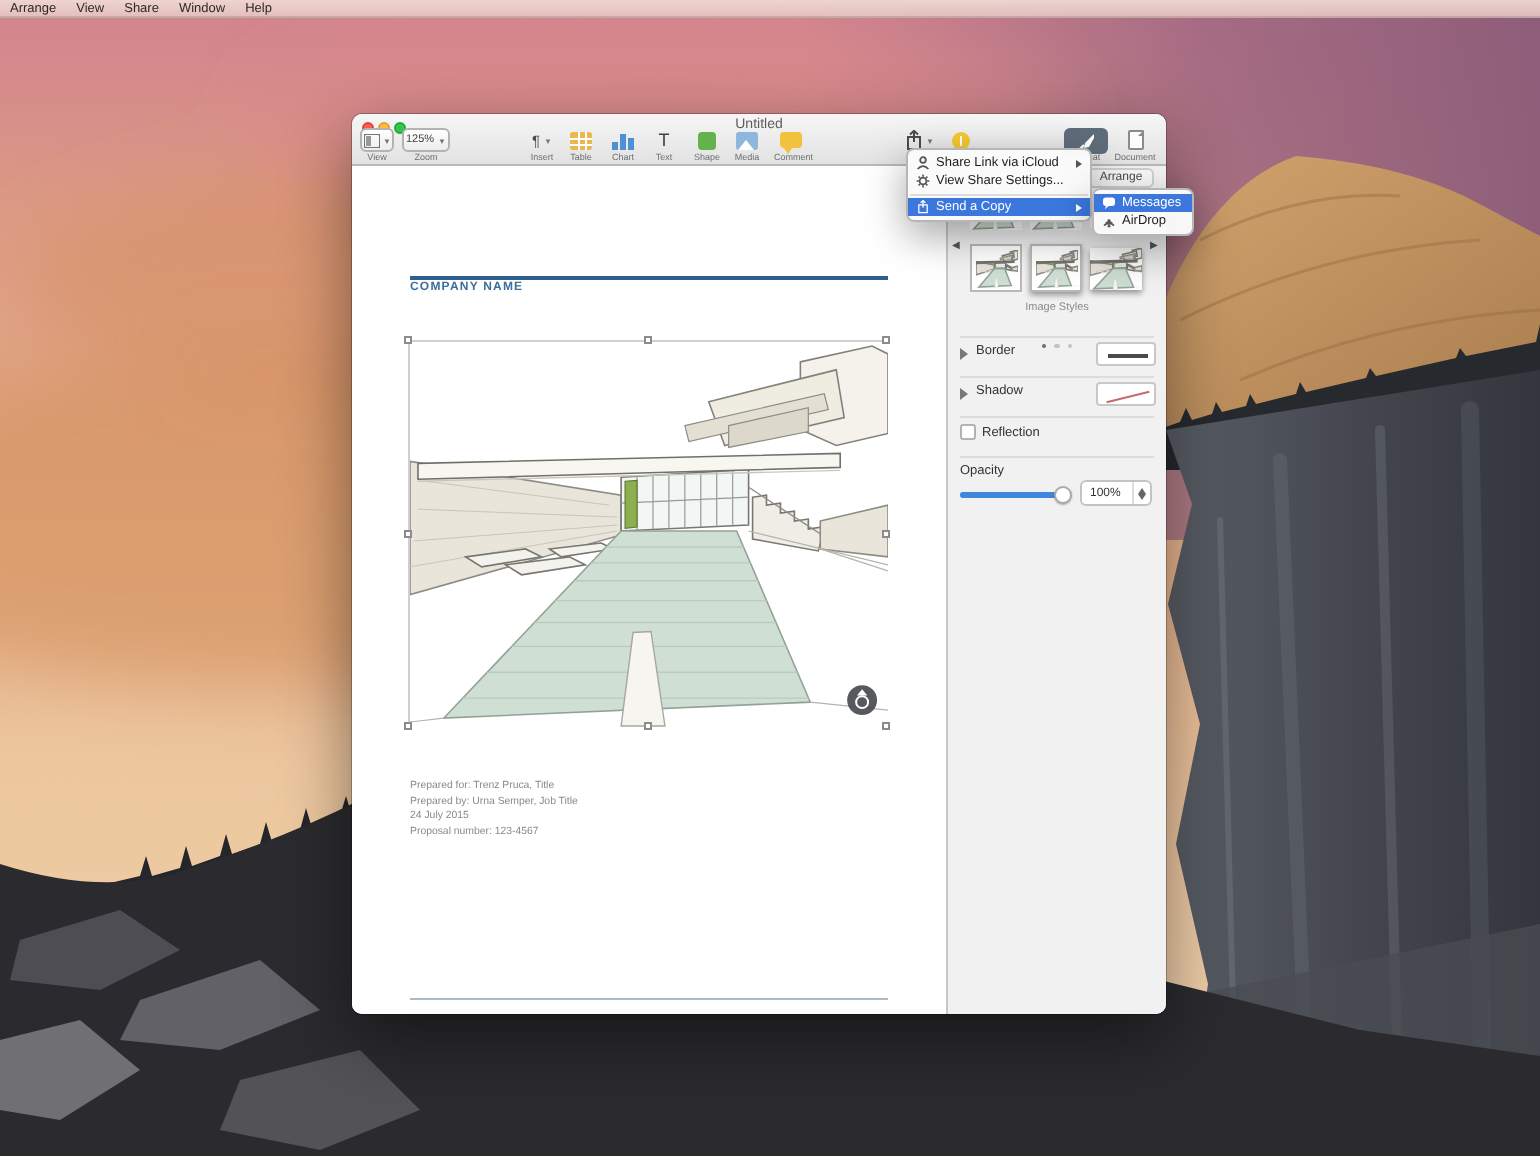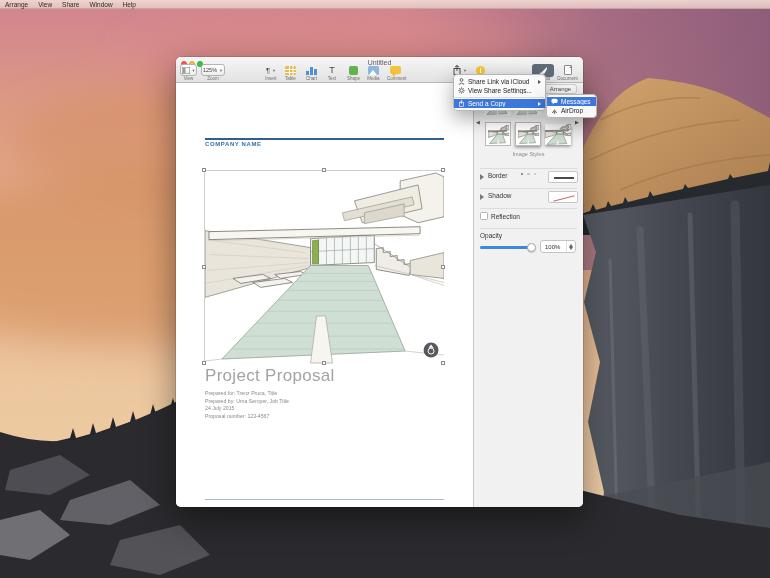--- a/index.html
+++ b/index.html
@@ -319,21 +319,20 @@
 
       <div class="handle" style="left:26px;top:85px;"></div>
       <div class="handle" style="left:145.5px;top:85px;"></div>
       <div class="handle" style="left:265px;top:85px;"></div>
       <div class="handle" style="left:26px;top:181.5px;"></div>
       <div class="handle" style="left:265px;top:181.5px;"></div>
       <div class="handle" style="left:26px;top:278px;"></div>
       <div class="handle" style="left:145.5px;top:278px;"></div>
       <div class="handle" style="left:265px;top:278px;"></div>
 
-      <div class="doctitle">Project Proposal</div>
       <div class="docline" style="top:307px;">Prepared for: Trenz Pruca, Title</div>
       <div class="docline" style="top:314.5px;">Prepared by: Urna Semper, Job Title</div>
       <div class="docline" style="top:322px;">24 July 2015</div>
       <div class="docline" style="top:329.5px;">Proposal number: 123-4567</div>
       <div class="rule-bottom"></div>
 
     </div>
     <div class="docdivider"></div>
 
     <div class="inspector">

